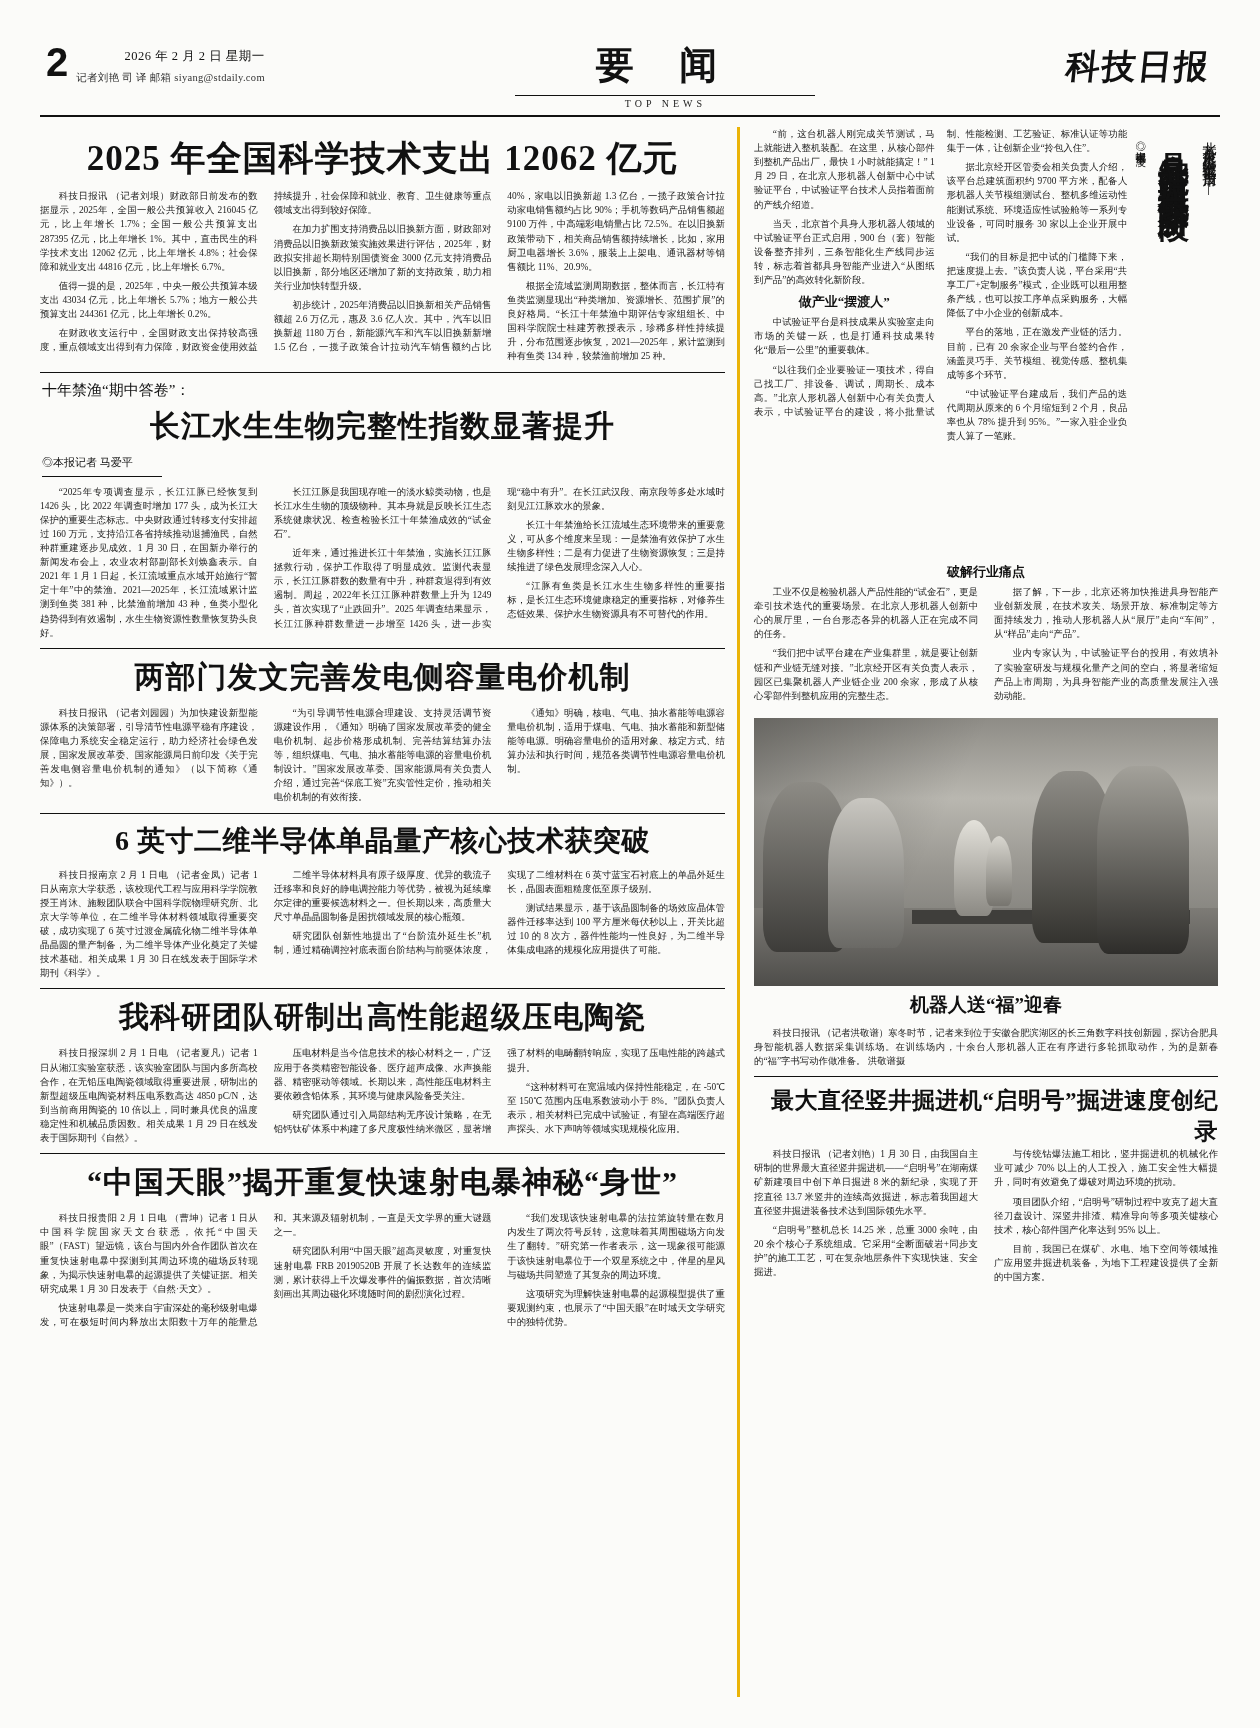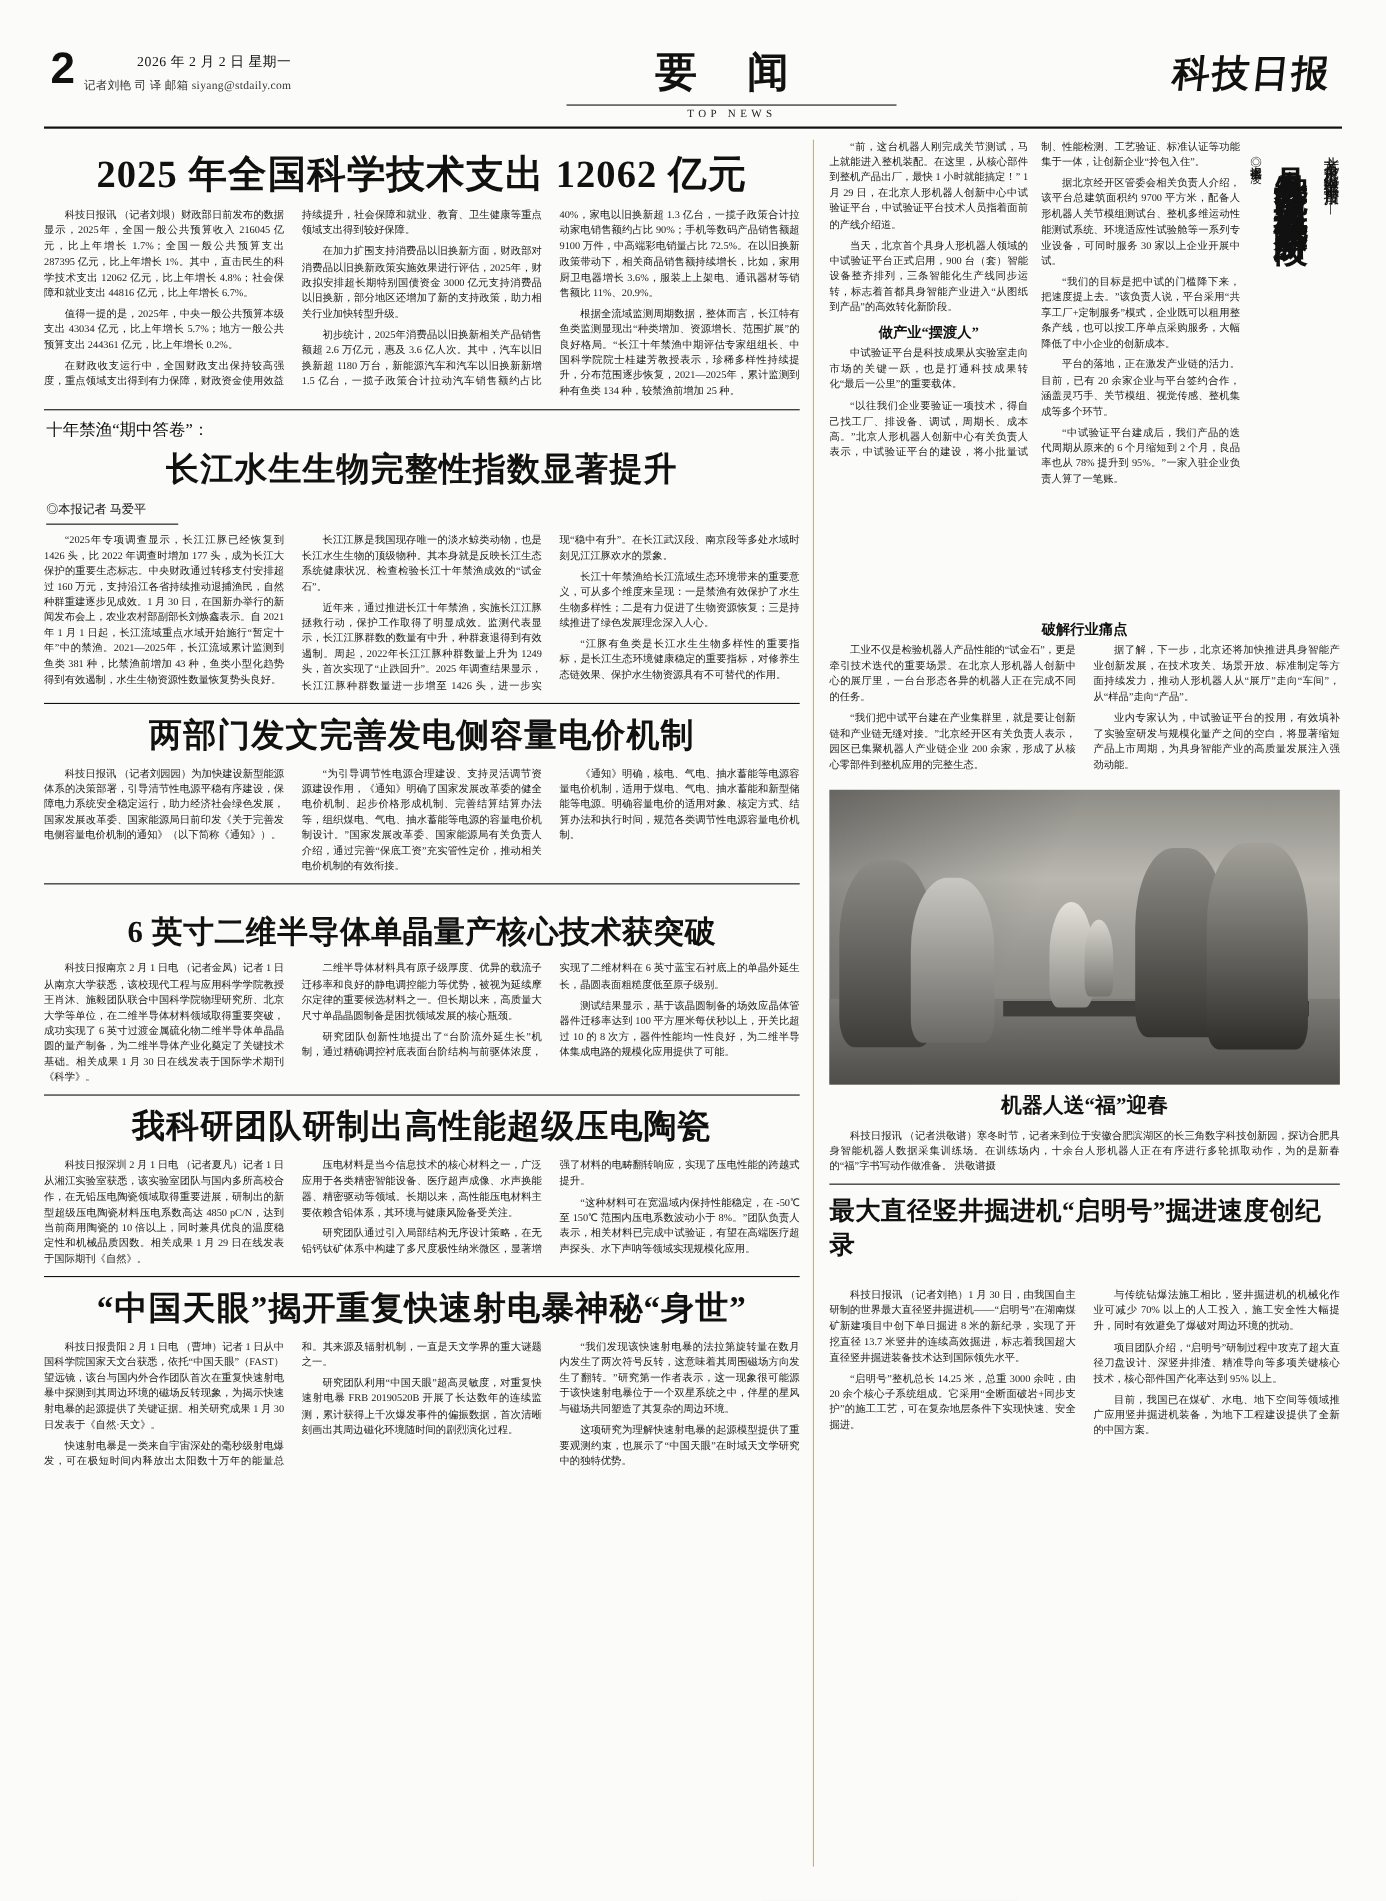--- a/index.html
+++ b/index.html
@@ -47,40 +47,40 @@
   
   .content{
     display:flex;
     margin-top:10px;
     height:1570px;
   }
   .col-main{
     width:700px;
     padding-right:12px;
     box-sizing:border-box;
-    border-right:1px solid #eab308;
+    border-right:3px solid #eab308;
   }
   .col-right{
     width:478px;
     padding-left:14px;
     box-sizing:border-box;
   }
   .headline1{
     font-size:35px;font-weight:bold;letter-spacing:1px;
     text-align:center;margin:12px 0 10px 0;line-height:1.15;
   }
   .rule{border-top:1px solid #111;margin:8px 0;}
   .kicker{font-size:15px;font-weight:normal;margin:4px 0 2px 2px;}
   .headline2{
     font-size:30px;font-weight:bold;text-align:center;
     margin:6px 0 8px 0;letter-spacing:1px;
   }
   .headline3{
     font-size:28px;font-weight:bold;text-align:center;
-    margin:24px 0 8px 0;letter-spacing:.5px;
+    margin:8px 0 8px 0;letter-spacing:.5px;
   }
   .byline{font-size:11px;text-align:left;margin:2px 0 6px 2px;}
   .byline-underline{border-bottom:1px solid #111;width:120px;margin:3px 0 8px 2px;}
   .cols3{column-count:3;column-gap:16px;column-rule:none;}
   .cols2{column-count:2;column-gap:16px;}
   p.t{
     font-size:9.4px;line-height:1.5;text-align:justify;
     margin:0 0 5px 0;text-indent:2em;color:#1a1a1a;
   }
   
@@ -115,21 +115,21 @@
       linear-gradient(0deg,#6b6a66,#9a9892 45%,#b9b7b0 70%,#8e8c86 100%);
     position:relative;overflow:hidden;border:0;
   }
   .photo .fig{position:absolute;border-radius:40% 40% 30% 30%;}
   .photo .floor{position:absolute;left:0;right:0;bottom:0;height:78px;background:linear-gradient(0deg,#4e4d4a,#7d7b76);}
   .photo .tbl{position:absolute;left:34%;right:6%;bottom:62px;height:14px;background:#3f3e3b;}
   .photo-cap{
     font-size:19px;font-weight:bold;text-align:center;margin:6px 0 8px 0;
   }
   .headline-r{
-    font-size:23px;font-weight:bold;text-align:left;margin:8px 0 24px 0;letter-spacing:.5px;
+    font-size:23px;font-weight:bold;text-align:right;margin:8px 0 0 0;letter-spacing:.5px;
   }
 </style>
 </head>
 <body>
 
 <div class="page">
 
   <div class="masthead">
     <div class="mh-left">
       <div class="mh-pagenum">2</div>

